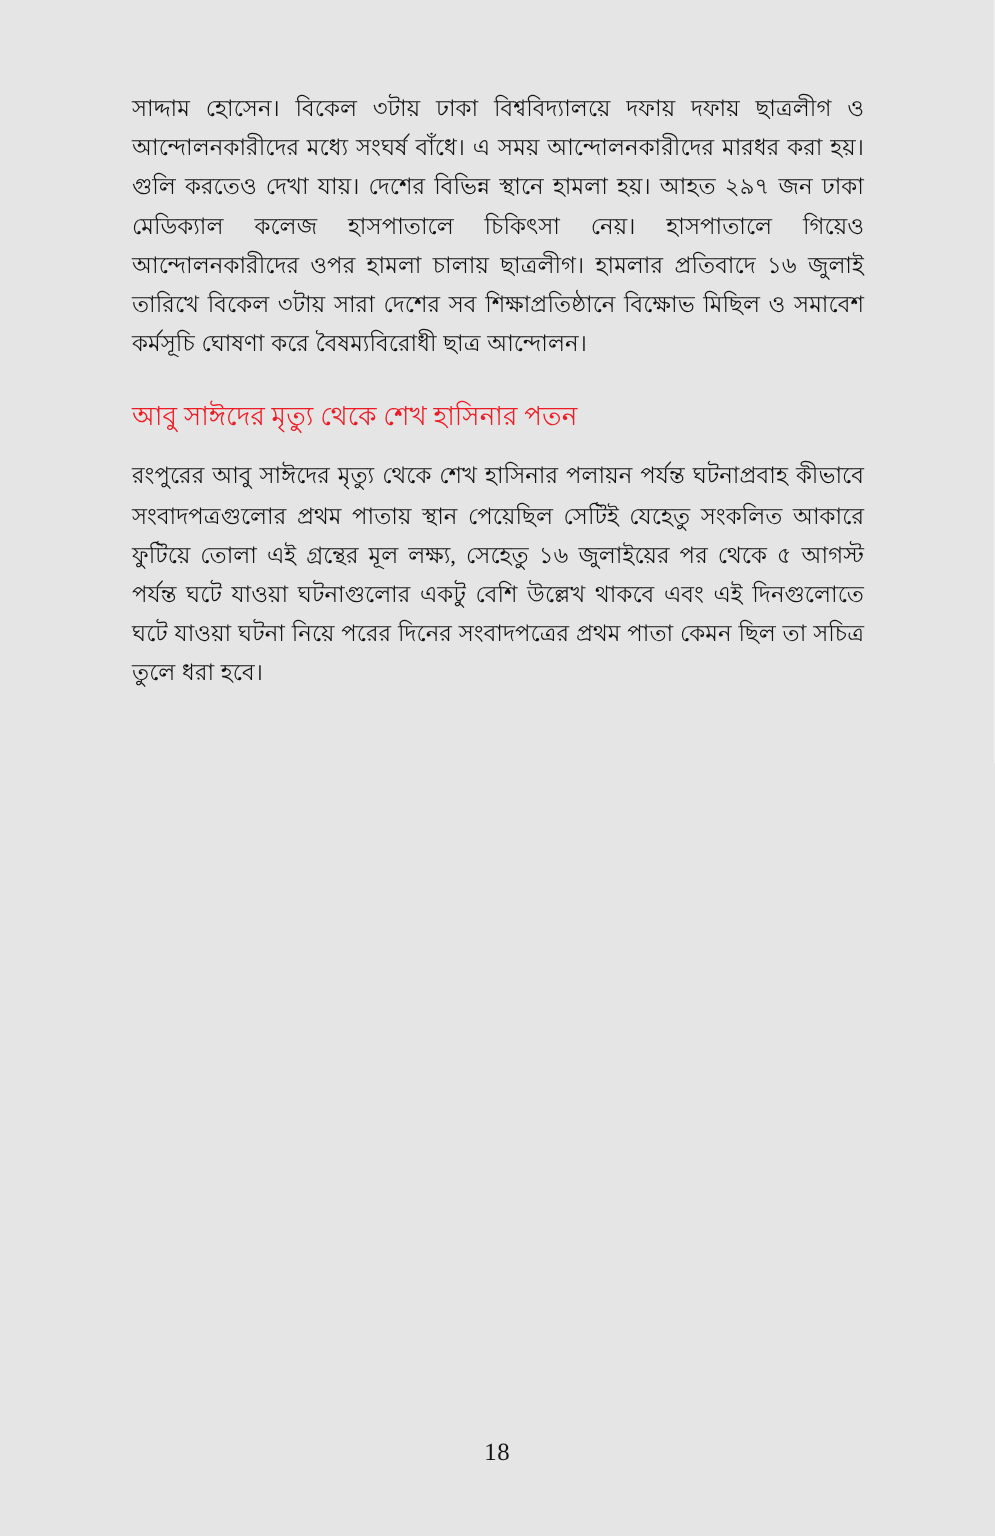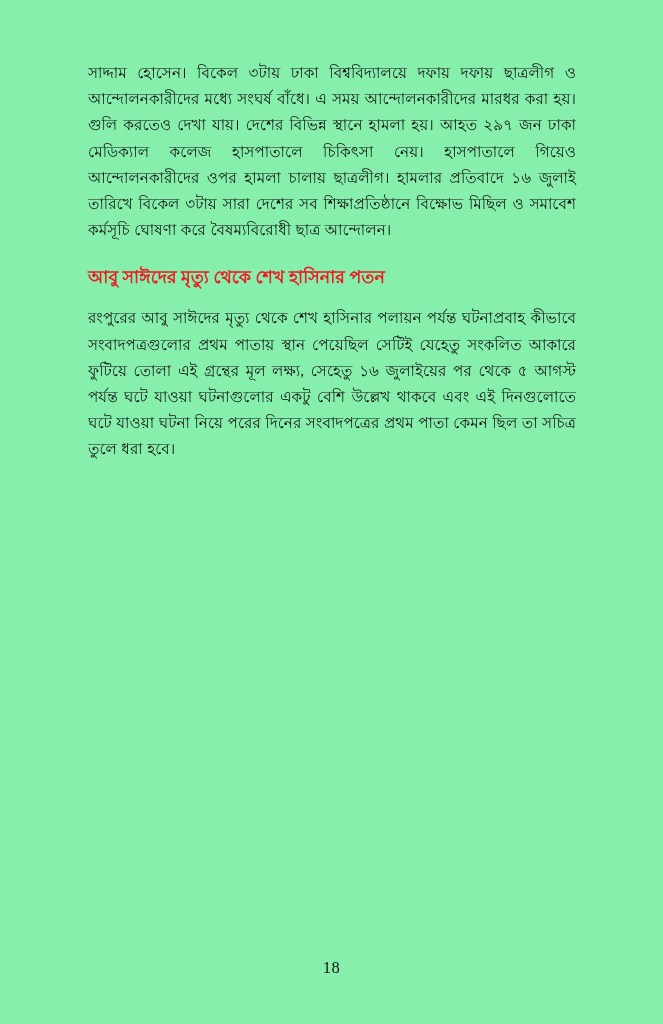--- a/index.html
+++ b/index.html
@@ -40,21 +40,21 @@
     color: #131313;
     letter-spacing: 0.05px;
     word-spacing: 0.6px;
     hyphens: none;
   }
 
   .section-heading {
     margin: 0;
     font-size: 17.4px;
     line-height: 24px;
-    font-weight: bold;
+    font-weight: normal;
     letter-spacing: 0.1px;
     text-align: left;
   }
 
   .spacer-before-heading { height: 22px; }
   .spacer-after-heading  { height: 16px; }
 
   .page-number-wrap {
     position: absolute;
     left: 0;
@@ -66,21 +66,21 @@
     display: inline-block;
     font-size: 16.5px;
     line-height: 20px;
     color: #131313;
     letter-spacing: 0.5px;
   }
 </style>
 </head>
 <body style="background: rgb(255, 255, 255);">
 
-<div class="page" style="background: #86efac;">
+<div class="page" style="background: #e5e5e5;">
 
   <div class="content">
 
     <p class="para" style="color: rgb(19, 19, 19);">সাদ্দাম হোসেন। বিকেল ৩টায় ঢাকা বিশ্ববিদ্যালয়ে দফায় দফায় ছাত্রলীগ ও আন্দোলনকারীদের মধ্যে সংঘর্ষ বাঁধে। এ সময় আন্দোলনকারীদের মারধর করা হয়। গুলি করতেও দেখা যায়। দেশের বিভিন্ন স্থানে হামলা হয়। আহত ২৯৭ জন ঢাকা মেডিক্যাল কলেজ হাসপাতালে চিকিৎসা নেয়। হাসপাতালে গিয়েও আন্দোলনকারীদের ওপর হামলা চালায় ছাত্রলীগ। হামলার প্রতিবাদে ১৬ জুলাই তারিখে বিকেল ৩টায় সারা দেশের সব শিক্ষাপ্রতিষ্ঠানে বিক্ষোভ মিছিল ও সমাবেশ কর্মসূচি ঘোষণা করে বৈষম্যবিরোধী ছাত্র আন্দোলন।</p>
 
     <div class="spacer-before-heading"></div>
 
     <h2 class="section-heading" style="color: rgb(237, 28, 36);">আবু সাঈদের মৃত্যু থেকে শেখ হাসিনার পতন</h2>
 
     <div class="spacer-after-heading"></div>

